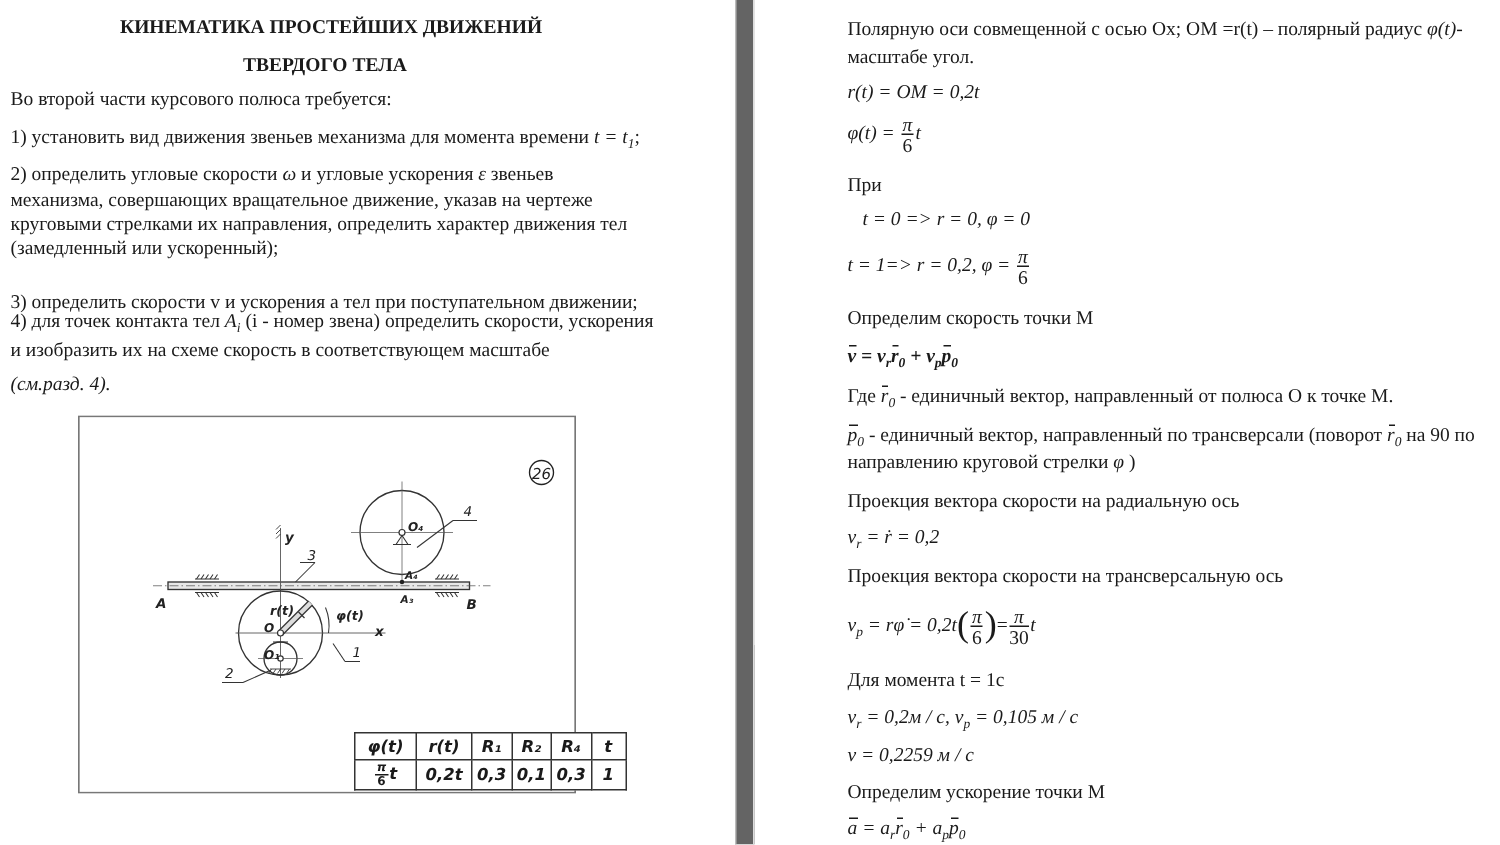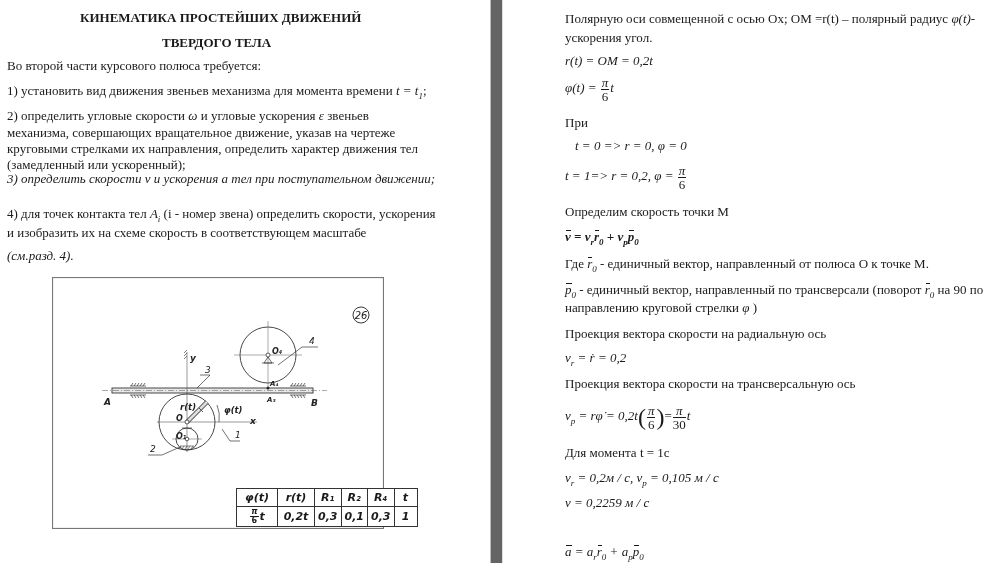--- a/index.html
+++ b/index.html
@@ -39,21 +39,21 @@
   <div class="t" style="left:7px;top:108px;">
     <span>2) определить угловые скорости</span>
     <span class="m">ω</span>
     <span>и угловые ускорения</span>
     <span class="m">ε</span>
     <span>звеньев</span>
   </div>
   <div class="t" style="left:7px;top:125px;">механизма, совершающих вращательное движение, указав на чертеже</div>
   <div class="t" style="left:7px;top:141px;">круговыми стрелками их направления, определить характер движения тел</div>
   <div class="t" style="left:7px;top:157px;">(замедленный или ускоренный);</div>
-  <div class="t" style="left:7px;top:171px;font-style:italic;">3) определить скорости v и ускорения a тел при поступательном движении;</div>
+  <div class="t" style="left:7px;top:193px;">3) определить скорости v и ускорения a тел при поступательном движении;</div>
   <div class="t" style="left:7px;top:206px;">
     <span>4) для точек контакта тел</span>
     <span class="m">A</span><sub class="m">i</sub>
     <span>(i - номер звена) определить скорости, ускорения</span>
   </div>
   <div class="t" style="left:7px;top:225px;">и изобразить их на схеме скорость в соответствующем масштабе</div>
   <div class="t" style="left:7px;top:248px;font-style:italic;">(см.разд. 4).</div>
 
   <svg id="drawing" viewBox="0 0 332 252" width="332" height="252">
     <rect x="0.5" y="0.5" width="331" height="251" fill="#fff" stroke="#777" stroke-width="1.2"></rect>
@@ -150,21 +150,21 @@
     </table>
 </div>
 
 <div id="divider"></div>
 
 <div id="right-page" class="page">
   <div class="t" style="left:62px;top:11px;">
     <span>Полярную оси совмещенной с осью Ox; OM =r(t) – полярный радиус</span>
     <span class="m">φ(t)</span><span>-</span>
   </div>
-  <div class="t" style="left:62px;top:30px;">ускорения угол.</div>
+  <div class="t" style="left:62px;top:30px;">масштабе угол.</div>
   <div class="t m" style="left:62px;top:53px;">r(t) = OM = 0,2t</div>
   <div class="t m" style="left:62px;top:76px;">
     <span>φ(t) =</span>
     <span class="frac"><span class="n">π</span><span class="d">6</span></span><span>t</span>
   </div>
   <div class="t" style="left:62px;top:115px;text-align:center;">При</div>
   <div class="t m" style="left:62px;top:138px;margin-left:10px;">t = 0 =&gt; r = 0,  φ = 0</div>
   <div class="t m" style="left:62px;top:164px;">
     <span>t = 1=&gt; r = 0,2,  φ =</span>
     <span class="frac"><span class="n">π</span><span class="d">6</span></span>
@@ -195,16 +195,17 @@
   </div>
   <div class="t" style="left:62px;top:376px;">Проекция вектора скорости на трансверсальную ось</div>
   <div class="t m" style="left:62px;top:404px;">
     <span>v</span><sub>p</sub><span> = rφ̇ = 0,2t</span><span class="paren">(</span><span class="frac"><span class="n">π</span><span class="d">6</span></span><span class="paren">)</span><span style="font-style:normal">=</span><span class="frac"><span class="n">π</span><span class="d">30</span></span><span>t</span>
   </div>
   <div class="t" style="left:62px;top:445px;">Для момента t = 1c</div>
   <div class="t m" style="left:62px;top:470px;">
     <span>v</span><sub>r</sub><span> = 0,2м / с,  v</span><sub>p</sub><span> = 0,105 м / с</span>
   </div>
   <div class="t m" style="left:62px;top:495px;">v = 0,2259 м / с</div>
+  <div class="t" style="left:62px;top:520px;">Определим ускорение точки М</div>
   <div class="t m" style="left:62px;top:544px;">
     <span class="vec">a</span><span> = a</span><sub>r</sub><span class="vec">r</span><sub>0</sub><span> + a</span><sub>p</sub><span class="vec">p</span><sub>0</sub>
   </div>
 </div>
 
 </body></html>

